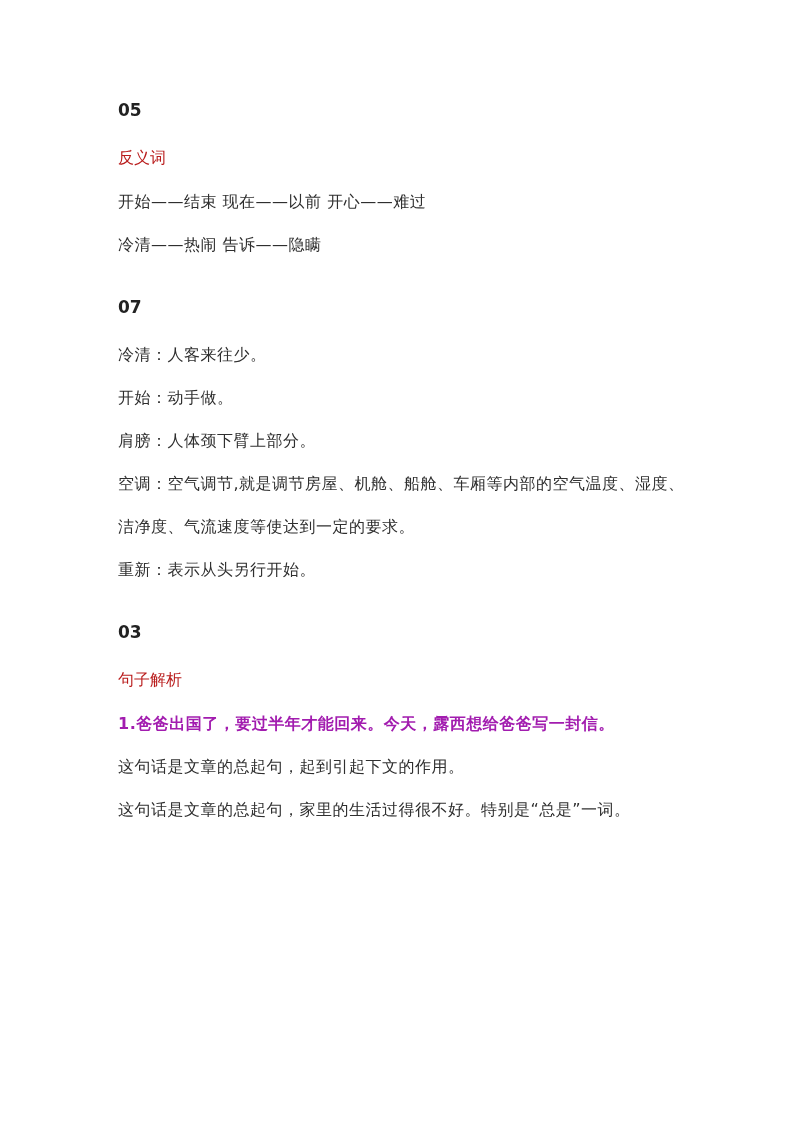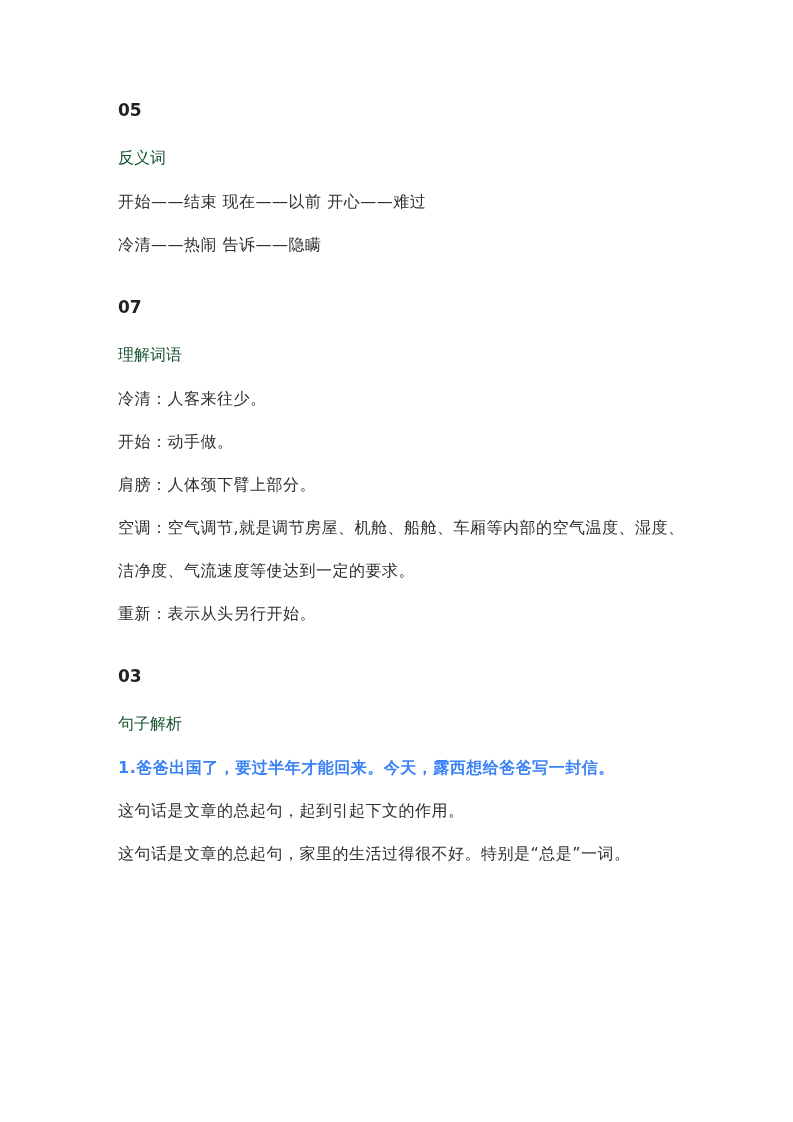--- a/index.html
+++ b/index.html
@@ -27,56 +27,55 @@
   .section-number {
     font-size: 17px;
     font-weight: 700;
     color: #222222;
     line-height: 17px;
     margin: 0 0 31px 0;
   }
   .section-title {
     font-size: 16px;
     font-weight: 400;
-    color: #14532d;
+    color: #b91c1c;
     line-height: 16px;
     margin: 0 0 28px 0;
   }
   .line {
     font-size: 16px;
     font-weight: 400;
     color: #2f2f2f;
     line-height: 16px;
     margin: 0 0 27px 0;
     white-space: nowrap;
     letter-spacing: 0.5px;
   }
   .line.bold {
     font-weight: 700;
-    color: #3b82f6;
+    color: #a21caf;
   }
   .line.gap-before {
     margin-top: 61px;
   }
 </style>
 </head>
 <body>
 
 <div class="page">
 
   <div class="section">
     <div class="section-number">05</div>
     <div class="section-title">反义词</div>
     <p class="line">开始——结束 现在——以前 开心——难过</p>
     <p class="line">冷清——热闹 告诉——隐瞒</p>
   </div>
 
   <div class="section">
     <div class="section-number">07</div>
-    <div class="section-title">理解词语</div>
     <p class="line">冷清：人客来往少。</p>
     <p class="line">开始：动手做。</p>
     <p class="line">肩膀：人体颈下臂上部分。</p>
     <p class="line">空调：空气调节,就是调节房屋、机舱、船舱、车厢等内部的空气温度、湿度、</p>
     <p class="line">洁净度、气流速度等使达到一定的要求。</p>
     <p class="line">重新：表示从头另行开始。</p>
   </div>
 
   <div class="section">
     <div class="section-number">03</div>

